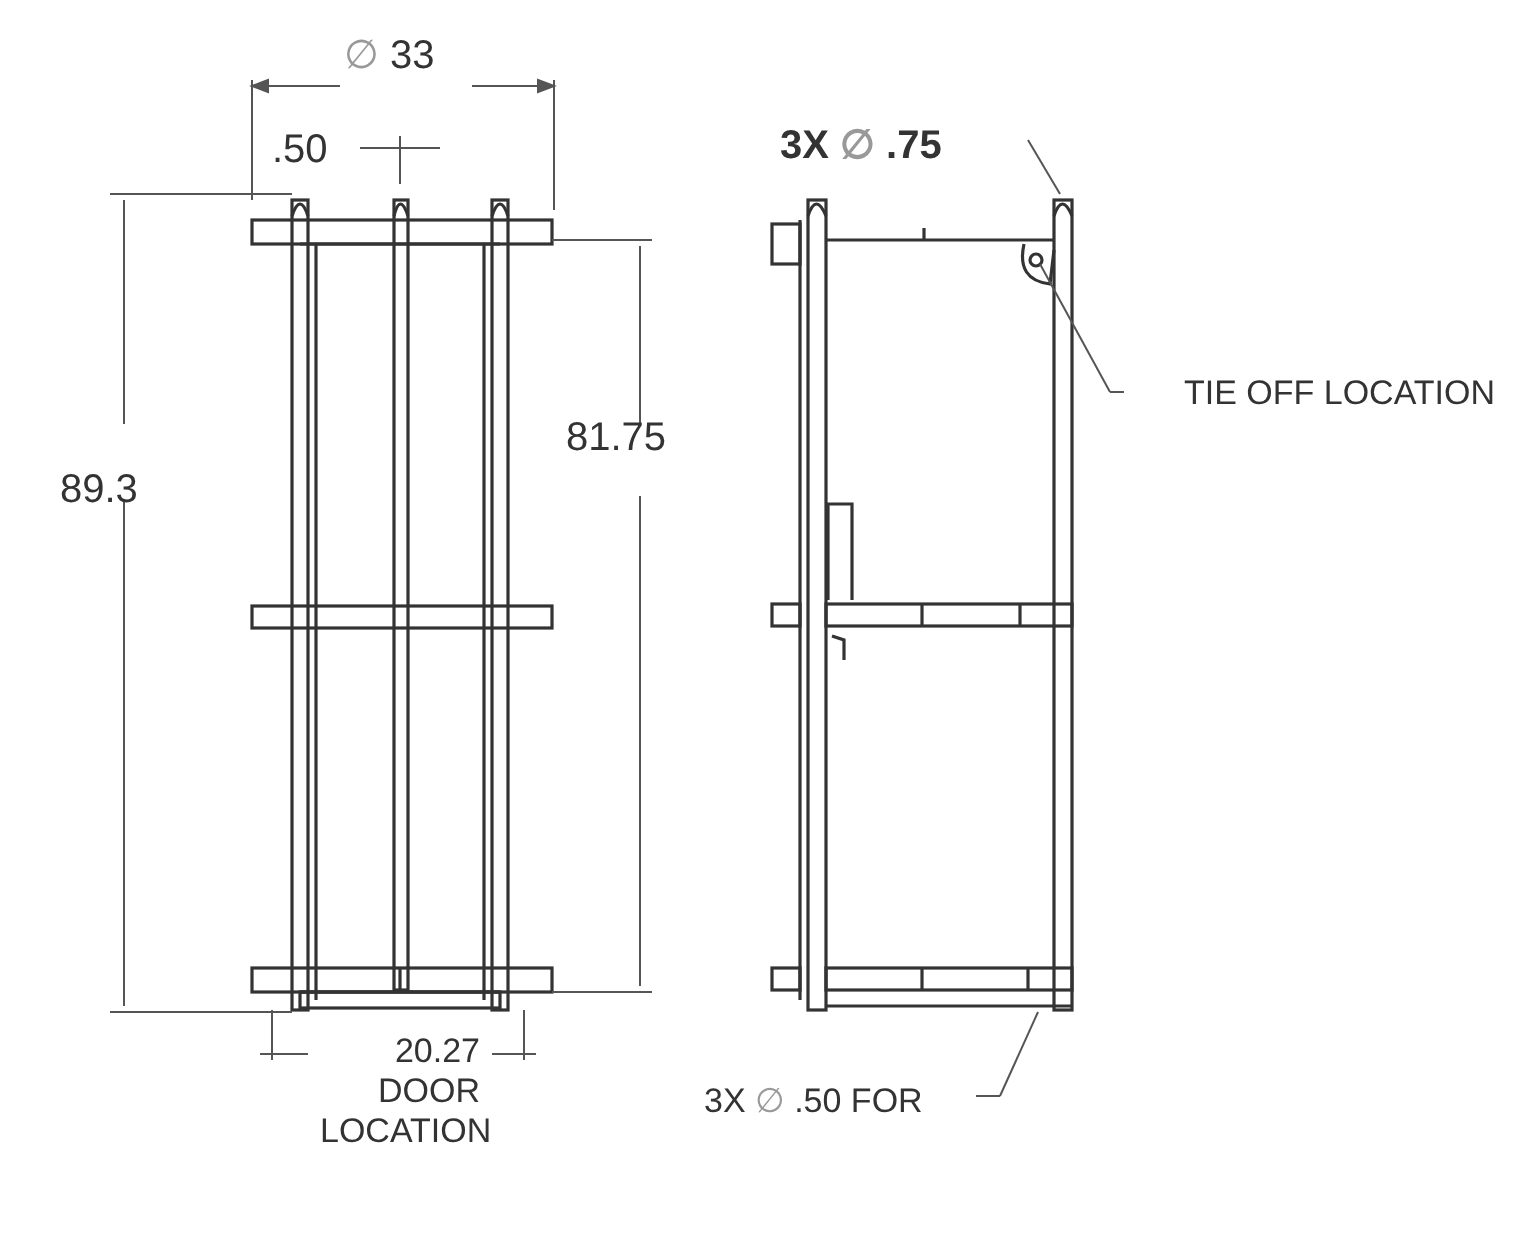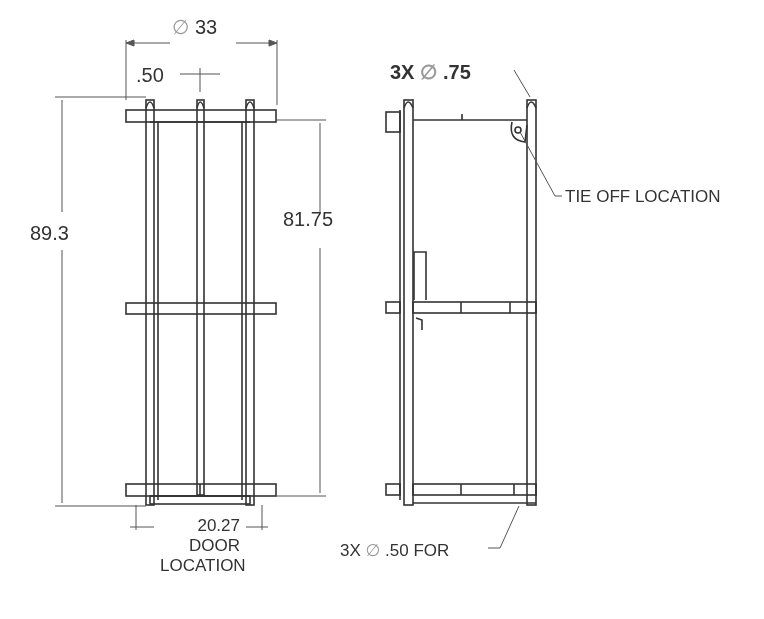--- a/index.html
+++ b/index.html
@@ -92,24 +92,24 @@
     <line x1="514" y1="70" x2="530" y2="97"></line>
     <line x1="520" y1="132" x2="555" y2="196"></line>
       <line x1="555" y1="196" x2="562" y2="196"></line>
     <line x1="519" y1="506" x2="500" y2="548"></line>
       <line x1="500" y1="548" x2="488" y2="548"></line>
   </g>
 </svg>
 
 <div class="lbl big" style="left:172px;top:15px;"><span style="color:#999">∅</span> <span>33</span></div>
 <div class="lbl big" style="left:136px;top:64px;">.50</div>
-<div class="lbl big" style="left:30px;top:222px;">89.3</div>
+<div class="lbl big" style="left:30px;top:234px;">89.3</div>
 <div class="lbl big" style="left:283px;top:208px;">81.75</div>
 <div class="lbl med c" style="left:160px;top:516px;width:80px;">
   <div>20.27</div>
   <div>DOOR</div>
   <div>LOCATION</div>
 </div>
 <div class="lbl big" style="left:390px;top:60px;font-weight:bold;"><span>3X</span> <span style="color:#999">∅</span> <span>.75</span></div>
-<div class="lbl med" style="left:565px;top:187px;">TIE OFF LOCATION</div>
-<div class="lbl med" style="left:340px;top:540px;">
+<div class="lbl med" style="left:592px;top:187px;">TIE OFF LOCATION</div>
+<div class="lbl med" style="left:352px;top:540px;">
   <div><span>3X</span> <span style="color:#999">∅</span> <span>.50 FOR</span></div>
 </div>
 
 </body></html>

